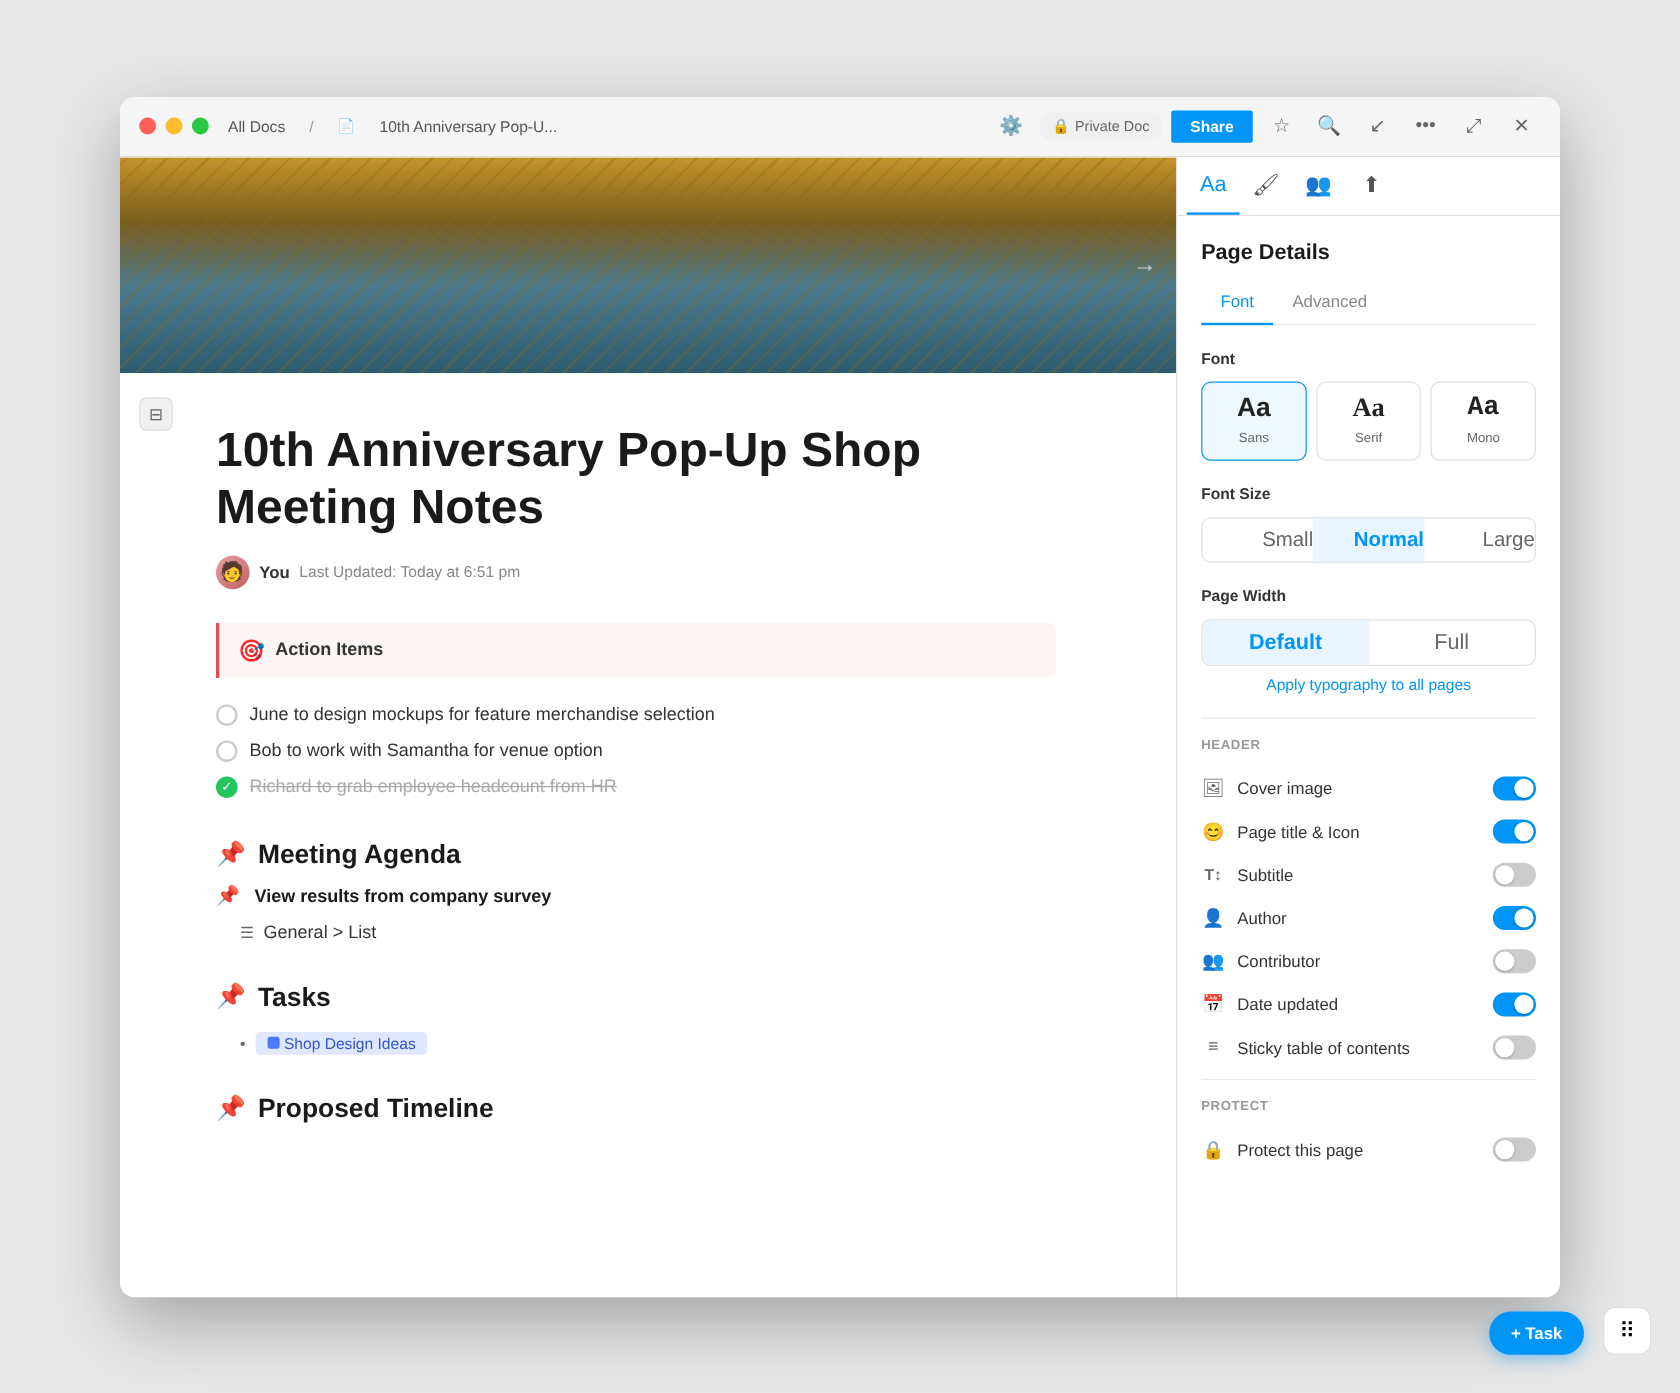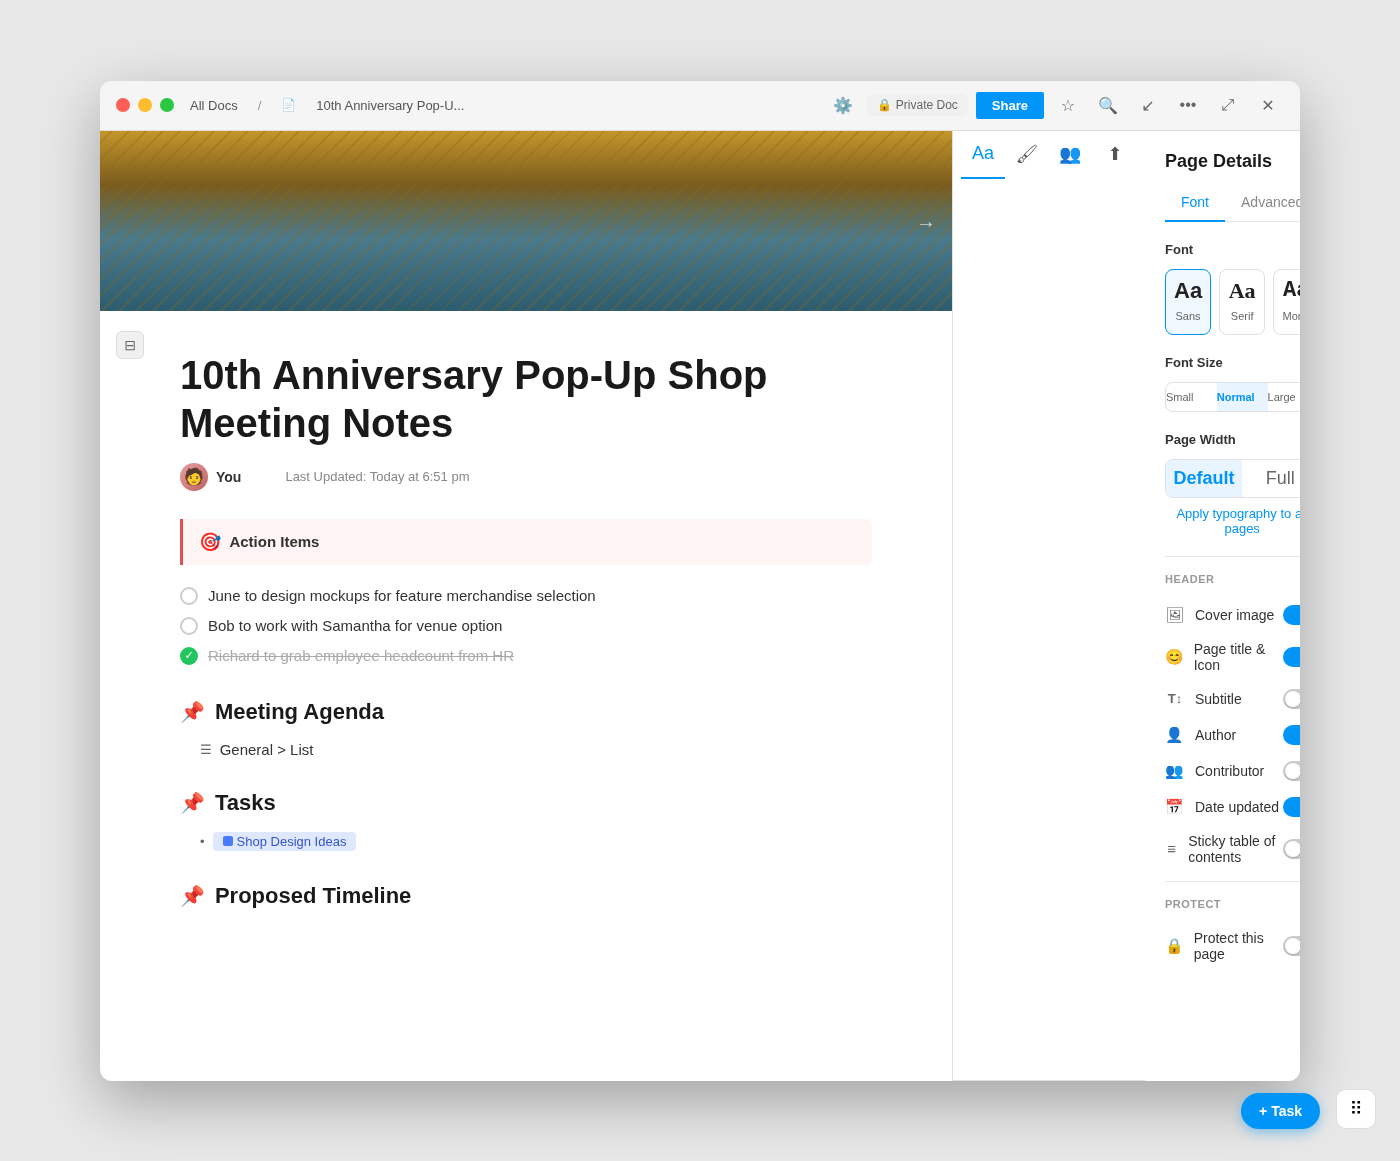--- a/index.html
+++ b/index.html
@@ -186,21 +186,20 @@
       font-size: 16px;
     }
     .meta-author {
       font-size: 14px;
       font-weight: 600;
       color: #333;
     }
     .meta-updated {
       font-size: 13px;
       color: #888;
-      margin-left: 36px;
     }
     
     .action-items-block {
       background: #fff5f5;
       border-left: 3px solid #e05050;
       padding: 12px 16px;
       border-radius: 0 6px 6px 0;
       margin-bottom: 16px;
     }
     .action-items-header {
@@ -276,25 +275,25 @@
       gap: 4px;
     }
     .tag-dot {
       width: 10px;
       height: 10px;
       background: #4a7aff;
       border-radius: 2px;
     }
     
     .right-panel {
-      width: 348px;
+      width: 320px;
       border-left: 1px solid #e0e0e0;
       background: #fff;
       display: flex;
-      flex-direction: row;
+      flex-direction: column;
       flex-shrink: 0;
       overflow-y: auto;
     }
     
     .panel-toolbar {
       display: flex;
       border-bottom: 1px solid #e0e0e0;
       padding: 0 8px;
     }
     .panel-tool-btn {
@@ -390,22 +389,22 @@
     .size-options {
       display: flex;
       border: 1px solid #e0e0e0;
       border-radius: 8px;
       overflow: hidden;
       margin-bottom: 20px;
     }
     .size-option {
       flex: 1;
       padding: 8px 0;
-      text-align: left;
-      font-size: 11px;
+      text-align: right;
+      font-size: 17px;
       cursor: pointer;
       border: none;
       background: transparent;
       color: #666;
     }
     .size-option.selected {
       background: #e8f4ff;
       color: #0095f6;
       font-weight: 600;
     }
@@ -614,20 +613,24 @@
           <li class="todo-item">
             <div class="todo-checked">✓</div>
             <span class="todo-strikethrough">Richard to grab employee headcount from HR</span>
           </li>
         </ul>
 
         <h2 class="section-heading">
           <span class="section-icon">📌</span>
           <span>Meeting Agenda</span>
         </h2>
+        <div style="font-size:15px;font-weight:700;color:#1a1a1a;margin-bottom:8px;">
+          <span style="font-size:16px;margin-right:8px;">📌</span>
+          View results from company survey
+        </div>
         <ul class="bullet-list">
           <li class="bullet-item">
             <span class="bullet-icon">☰</span>
             <span>General &gt; List</span>
           </li>
         </ul>
 
         <h2 class="section-heading">
           <span class="section-icon">📌</span>
           <span>Tasks</span>

